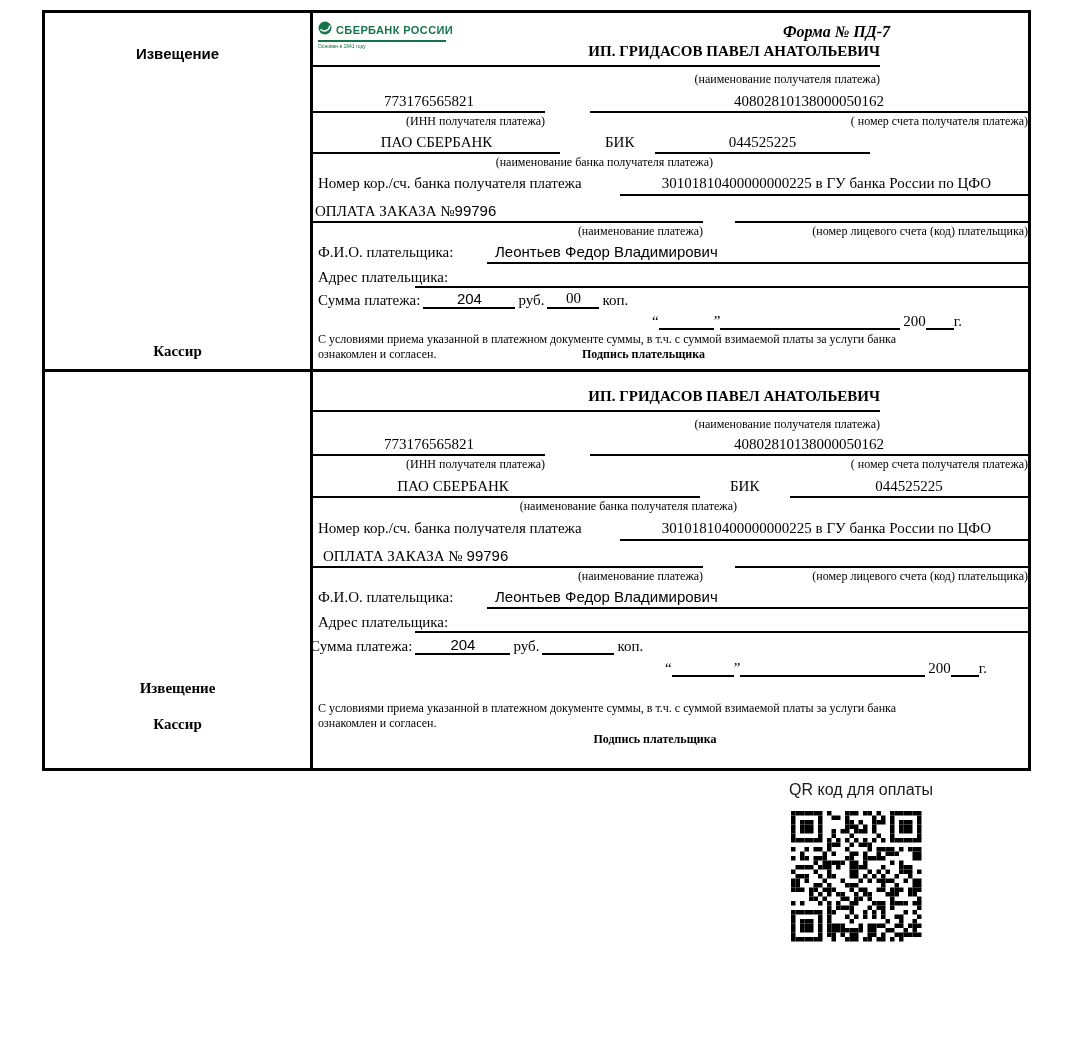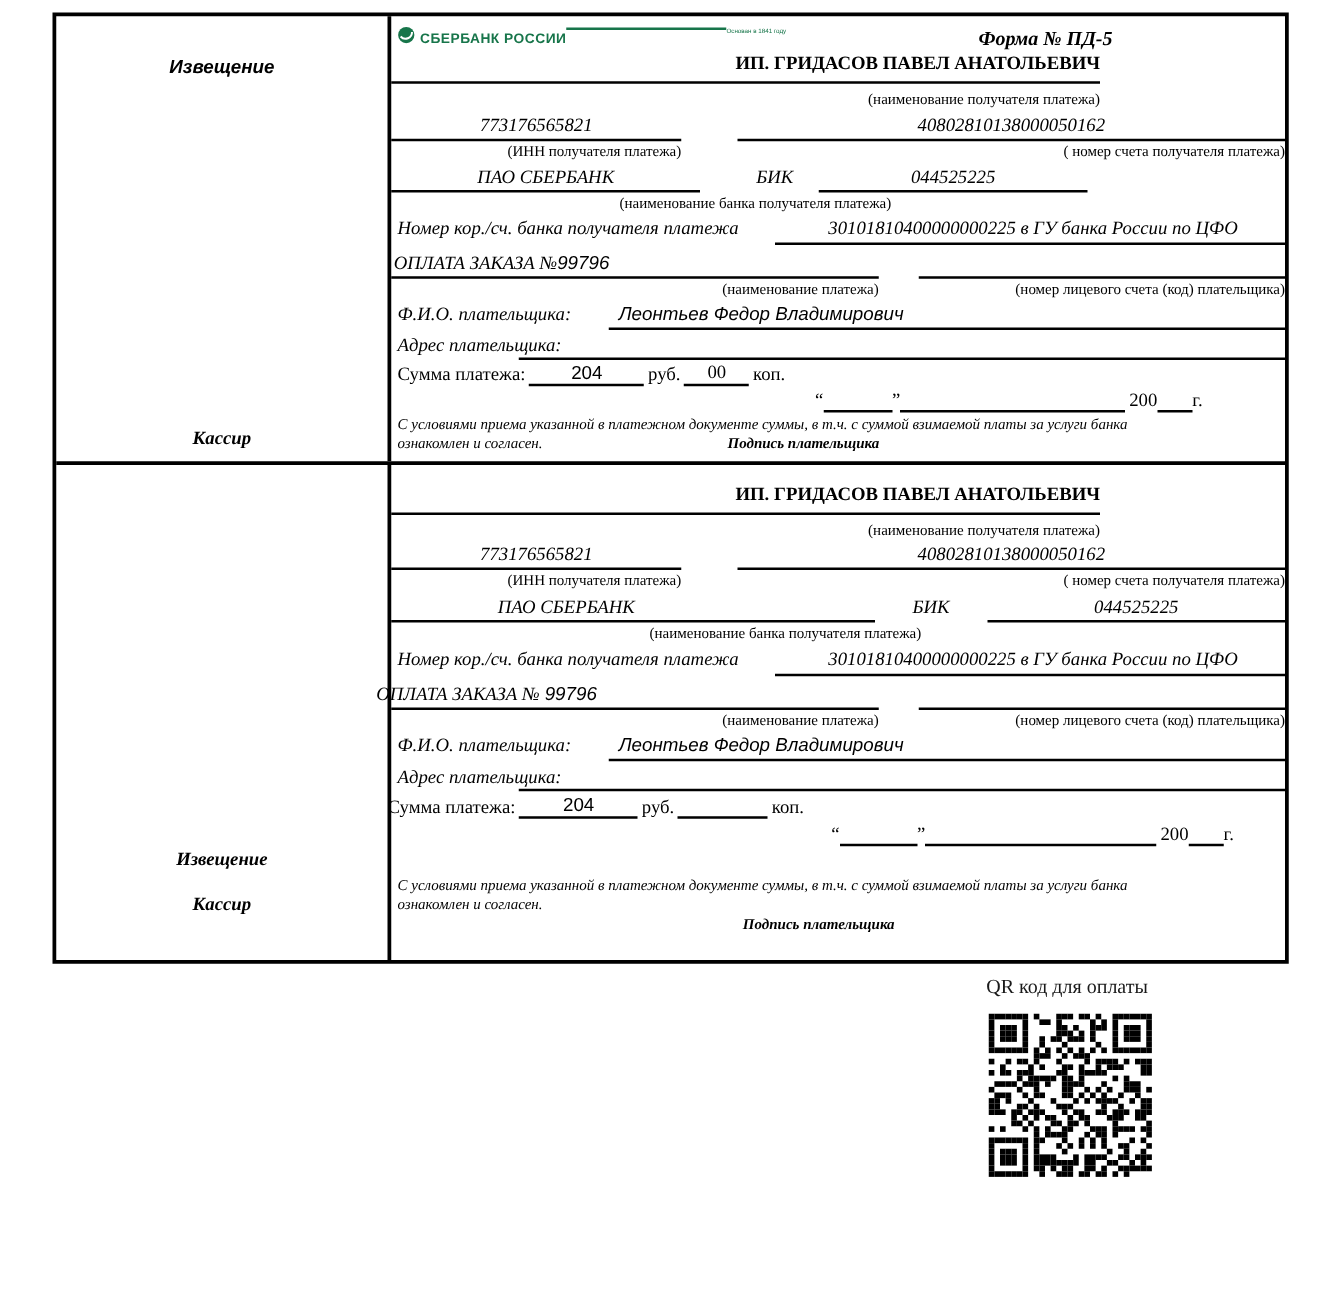--- a/index.html
+++ b/index.html
@@ -2,41 +2,41 @@
 <html><head>
 <meta charset="utf-8">
 <style>
   html,body{margin:0;padding:0;background:#ffffff;}
   .page{position:relative;width:1073px;height:1050px;background:#fff;overflow:hidden;
         font-family:"Liberation Serif",serif;color:#000;}
   .doc{position:absolute;left:42px;top:10px;width:983px;height:755px;border:3px solid #000;}
   .sect{position:absolute;left:0;width:100%;}
   .vdiv{position:absolute;left:265px;top:0;width:3px;height:100%;background:#000;}
   .hdiv{position:absolute;left:0;top:356px;width:100%;height:3px;background:#000;}
-  .t{position:absolute;white-space:nowrap;font-size:15px;line-height:1.1;font-style:italic;}
+  .t{position:absolute;white-space:nowrap;font-size:15px;line-height:1.1;}
   .cap{position:absolute;font-size:12px;text-align:right;white-space:nowrap;line-height:1.1;}
   .ln{position:absolute;height:2px;background:#000;}
   .b{font-weight:bold;}
   .i{font-style:italic;}
   .ctr{text-align:center;}
   .sans{font-family:"Liberation Sans",sans-serif;}
   .serif{font-family:"Liberation Serif",serif;}
   .small{font-size:12px;}
   .title{font-weight:bold;font-size:15px;text-align:right;border-bottom:2px solid #000;padding-bottom:5px;}
   .sumrow{position:absolute;display:flex;align-items:flex-end;font-size:15px;white-space:nowrap;}
   .sumrow .uv{border-bottom:2px solid #000;text-align:center;margin:0 3px;}
   .daterow{position:absolute;display:flex;align-items:flex-end;font-size:15px;white-space:nowrap;}
   .daterow .u{border-bottom:2px solid #000;display:inline-block;}
-  .logo{position:absolute;display:flex;flex-direction:row;}
+  .logo{position:absolute;display:flex;flex-direction:column;}
   .logo-top{display:flex;align-items:center;gap:4px;}
   .logo-brand{font-family:"Liberation Sans",sans-serif;font-weight:bold;font-size:11px;
               color:#17754a;letter-spacing:.4px;}
   .logo-rule{height:2px;background:#17754a;margin-top:1px;}
   .logo-tag{font-family:"Liberation Sans",sans-serif;font-size:5px;color:#17754a;margin-top:1px;}
-  .qr-label{position:absolute;left:789px;top:781px;font-family:Liberation Serif, serif;
+  .qr-label{position:absolute;left:789px;top:781px;font-family:Liberation Sans, sans-serif;
             font-size:16px;color:#1a1a1a;}
   .qr-box{position:absolute;left:790px;top:810px;width:132px;height:132px;}
 </style>
 </head>
 <body>
 
 <div class="page">
   <div class="doc">
 
     <div class="sect" style="top:0;height:356px;">
@@ -52,21 +52,21 @@
                 <circle cx="7" cy="7" r="6.5" fill="#17754a"></circle>
                 <path d="M2.5 8.2 A 5.2 5.2 0 0 0 11.6 4.6" stroke="#ffffff" fill="none" stroke-width="1.6"></path>
               </svg>
           </span>
           <span class="logo-brand">СБЕРБАНК РОССИИ</span>
         </div>
         <div class="logo-rule" style="width:128px;"></div>
         <div class="logo-tag">Основан в 1841 году</div>
       </div>
 
-      <div class="t b i" style="left:600px;top:10px;width:245px;text-align:right;font-size:16px;">Форма № ПД-5</div>
+      <div class="t b i" style="left:600px;top:10px;width:245px;text-align:right;font-size:16px;">Форма № ПД-7</div>
 
       <div class="title" style="position:absolute;left:268px;top:30px;width:567px;">ИП. ГРИДАСОВ ПАВЕЛ АНАТОЛЬЕВИЧ</div>
       <div class="cap" style="left:268px;top:60px;width:567px;">(наименование получателя платежа)</div>
 
       <div class="t ctr" style="left:268px;top:80px;width:232px;">773176565821</div>
       <div class="t ctr" style="left:545px;top:80px;width:438px;">40802810138000050162</div>
       <div class="ln" style="left:268px;top:98px;width:232px;"></div>
       <div class="ln" style="left:545px;top:98px;width:438px;"></div>
       <div class="cap" style="left:268px;top:102px;width:232px;">(ИНН получателя платежа)</div>
       <div class="cap" style="left:545px;top:102px;width:438px;">( номер счета получателя платежа)</div>
@@ -140,21 +140,21 @@
       <div class="t" style="left:685px;top:106px;">БИК</div>
       <div class="t ctr" style="left:745px;top:106px;width:238px;">044525225</div>
       <div class="ln" style="left:268px;top:124px;width:387px;"></div>
       <div class="ln" style="left:745px;top:124px;width:238px;"></div>
       <div class="cap" style="left:292px;top:128px;width:400px;">(наименование банка получателя платежа)</div>
 
       <div class="t" style="left:273px;top:148px;">Номер кор./сч. банка получателя платежа</div>
       <div class="t ctr" style="left:580px;top:148px;width:403px;">30101810400000000225 в ГУ банка России по ЦФО</div>
       <div class="ln" style="left:575px;top:167px;width:408px;"></div>
 
-      <div class="t" style="left:256px;top:176px;"><span>ОПЛАТА ЗАКАЗА №</span><span class="sans" style="margin-left:4px;">99796</span></div>
+      <div class="t" style="left:278px;top:176px;"><span>ОПЛАТА ЗАКАЗА №</span><span class="sans" style="margin-left:4px;">99796</span></div>
       <div class="ln" style="left:268px;top:194px;width:390px;"></div>
       <div class="ln" style="left:690px;top:194px;width:293px;"></div>
       <div class="cap" style="left:268px;top:198px;width:390px;">(наименование платежа)</div>
       <div class="cap" style="left:690px;top:198px;width:293px;">(номер лицевого счета (код) плательщика)</div>
 
       <div class="t" style="left:273px;top:217px;">Ф.И.О. плательщика:</div>
       <div class="t sans" style="left:450px;top:217px;">Леонтьев Федор Владимирович</div>
       <div class="ln" style="left:442px;top:235px;width:541px;"></div>
 
       <div class="t" style="left:273px;top:242px;">Адрес плательщика:</div>

